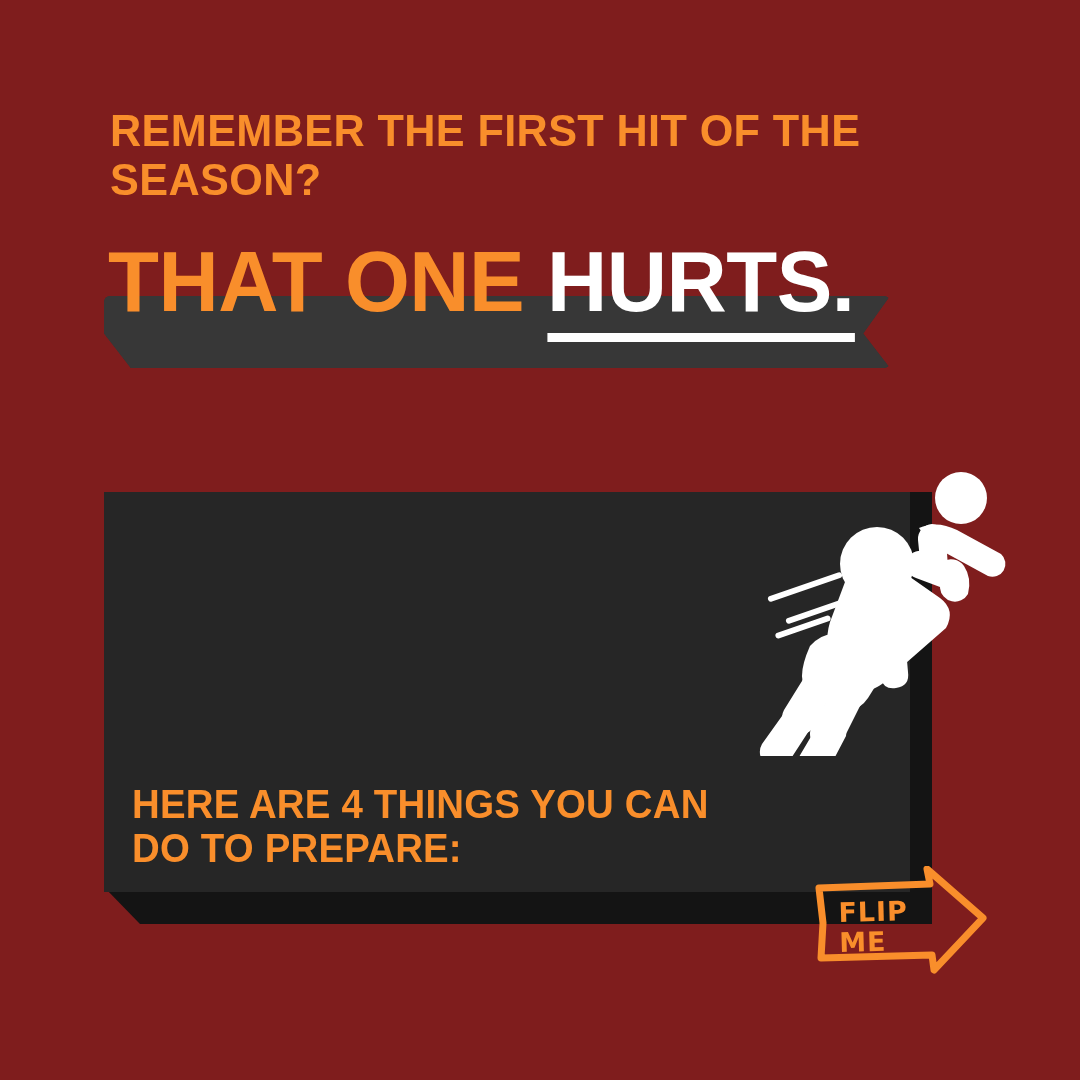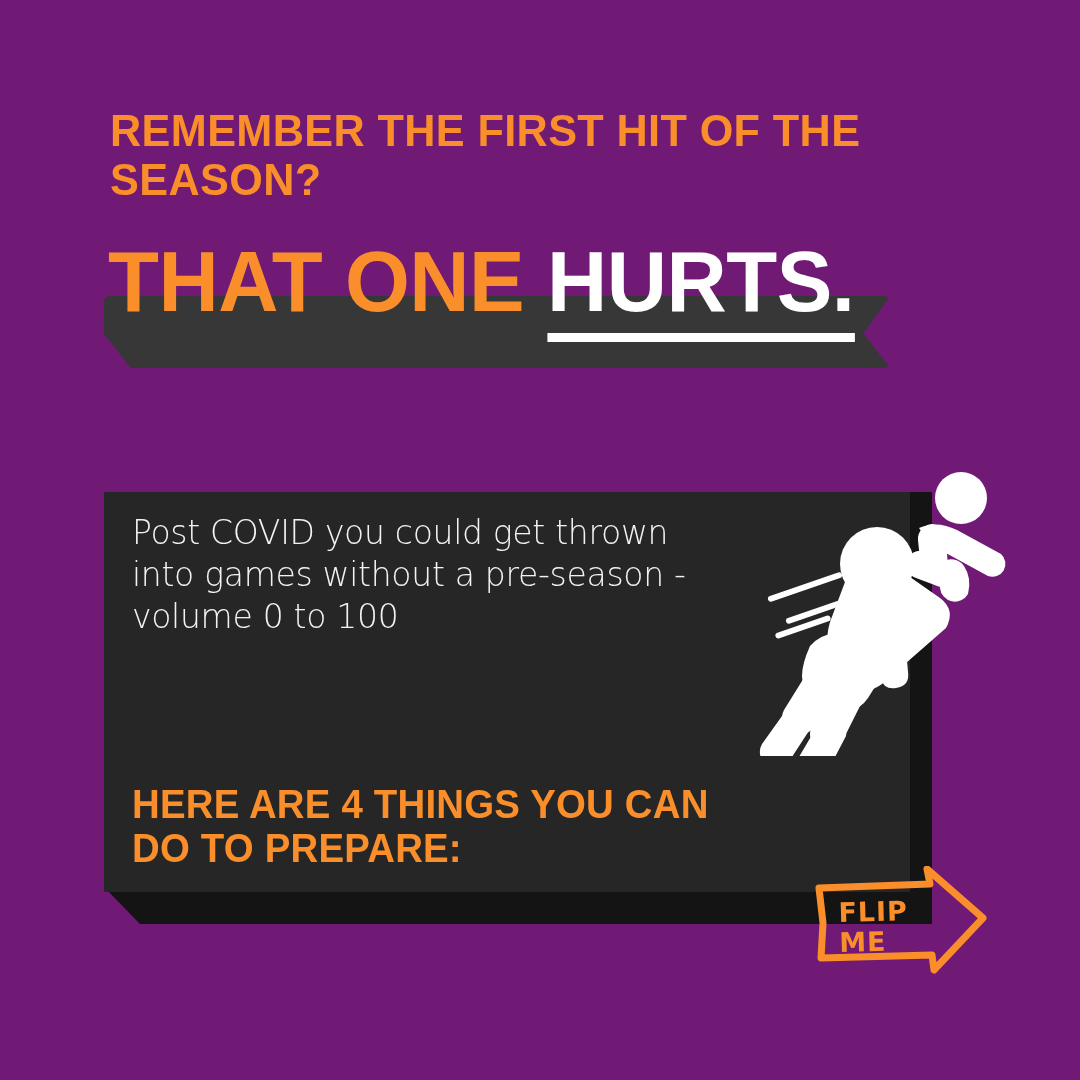--- a/index.html
+++ b/index.html
@@ -8,21 +8,21 @@
     padding: 0;
     background: #000000;
   }
   body {
     font-family: "Liberation Sans", sans-serif;
   }
   #stage {
     position: relative;
     width: 1080px;
     height: 1080px;
-    background: #701a75;
+    background: #7f1d1d;
     overflow: hidden;
   }
 
   
   #eyebrow-headline {
     position: absolute;
     left: 110px;
     top: 106px;
     width: 830px;
     color: #F98E2B;
@@ -171,21 +171,20 @@
   <div id="eyebrow-headline">Remember the first hit of the season?</div>
 
   <div id="ribbon-banner"></div>
 
   <div id="main-headline"><span class="hl-orange">That One </span><span class="hl-white">Hurts.</span></div>
 
   <div id="content-card-shadow"></div>
   <div id="content-card"></div>
 
   <div id="card-body">
-    <p class="body-paragraph">Post COVID you could get thrown into games without a pre-season - volume 0 to 100</p>
   </div>
 
   <div id="cta-heading">Here are 4 things you can do to prepare:</div>
 
   <div id="athlete-figure">
     <svg viewBox="0 0 285 290" width="285" height="290" aria-hidden="true">
       <g fill="#FFFFFF" stroke="none">
 
         <g>
           <rect x="30" y="118" width="78" height="6" rx="3" transform="rotate(-19 69 121)"></rect>

